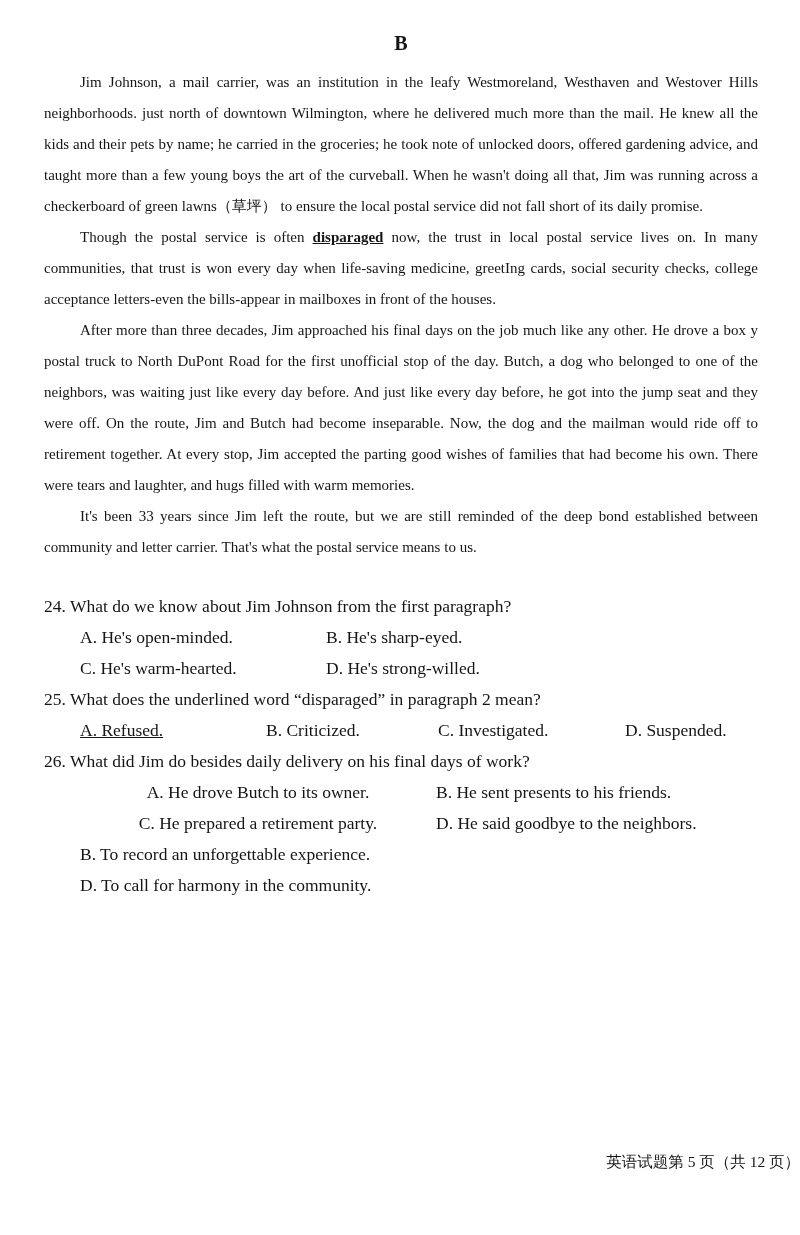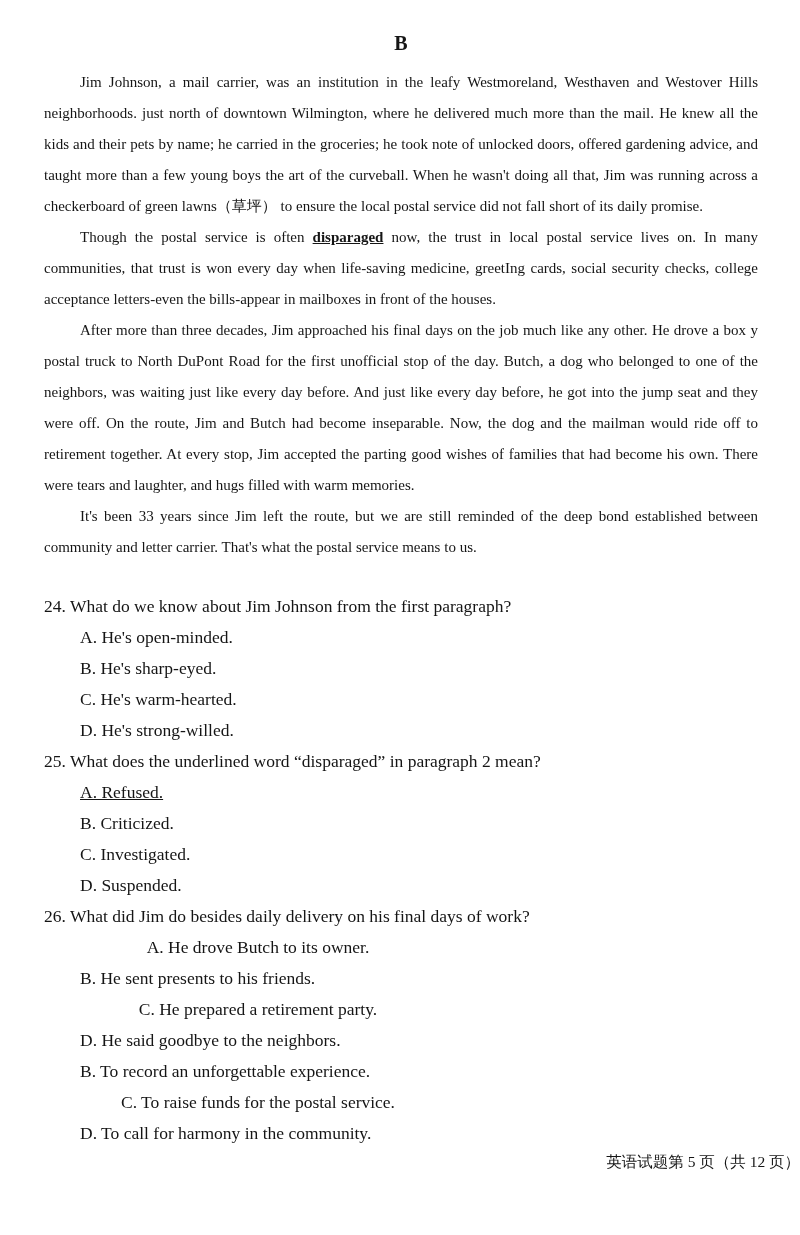--- a/index.html
+++ b/index.html
@@ -47,21 +47,20 @@
   }
   .q-stem {
     text-align: left;
   }
   .opts {
     padding-left: 36px;
   }
   .opt-row {
     display: flex;
     align-items: baseline;
-    flex-direction: column;
   }
   .opt {
     display: block;
     white-space: nowrap;
   }
   .c24 { width: 246px; flex: none; }
   .c25a { width: 186px; flex: none; text-decoration: underline; }
   .c25b { width: 172px; flex: none; }
   .c25c { width: 187px; flex: none; }
   .c26 { width: 356px; flex: none; text-align: center; }
@@ -131,21 +130,20 @@
           </div>
         </div>
       </div>
 
       <div class="question">
         <div class="opts">
           <div class="opt-row">
             <span class="opt">B. To record an unforgettable experience.</span>
           </div>
           <div class="opt-row">
-            <span class="opt c26">C. To raise funds for the postal service.</span>
             <span class="opt">D. To call for harmony in the community.</span>
           </div>
         </div>
       </div>
 
     </div>
   </div>
 
   <div class="footer">英语试题第 5 页（共 12 页）</div>
 </div>

